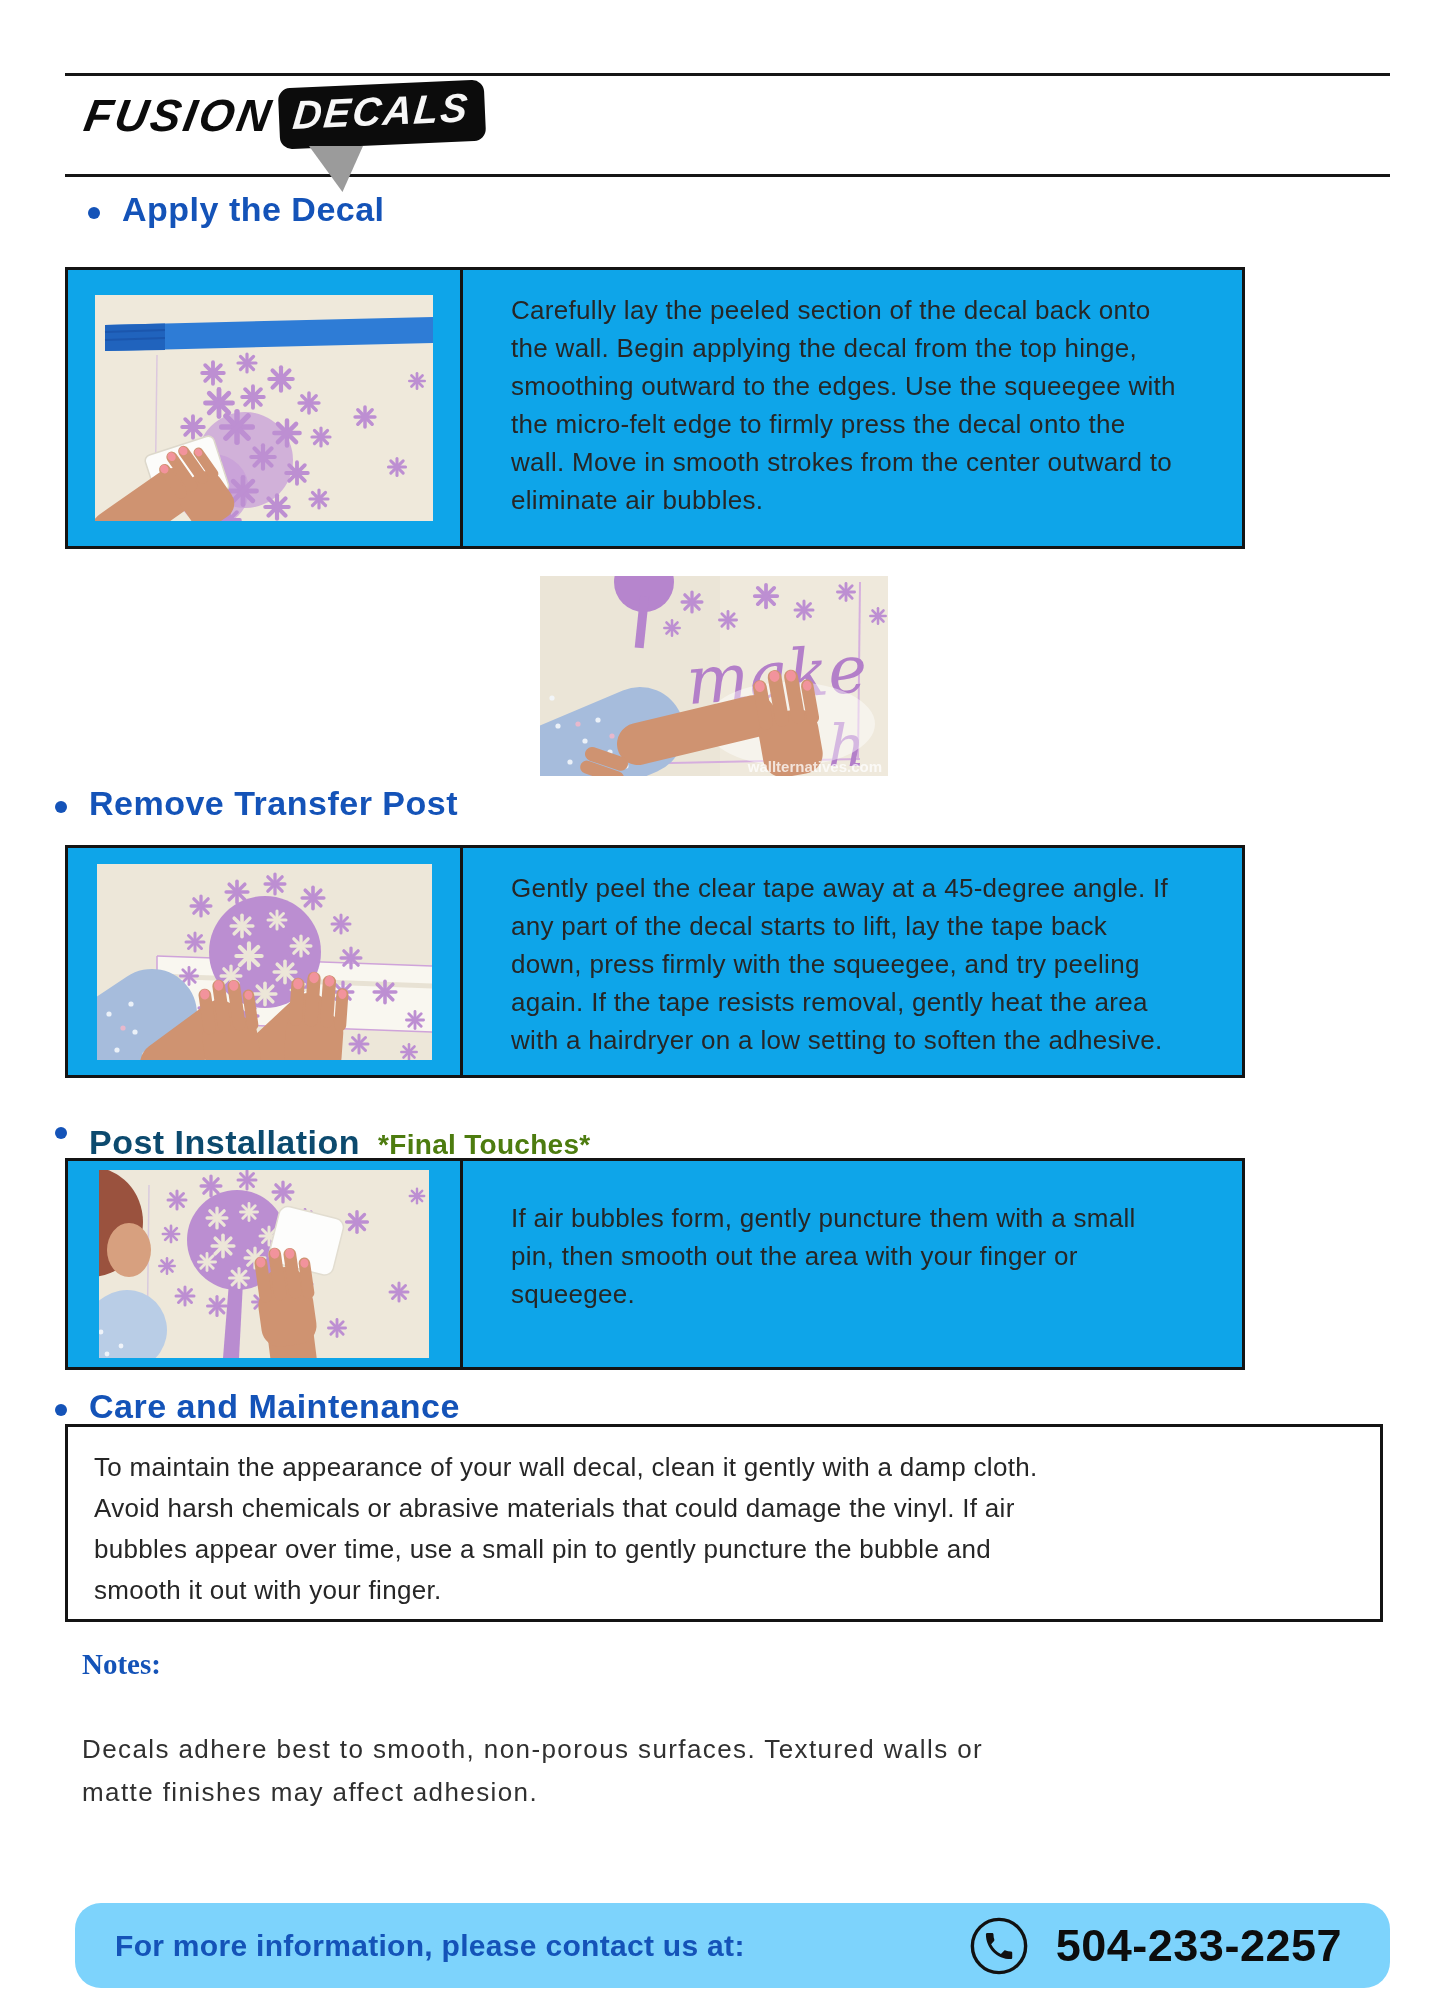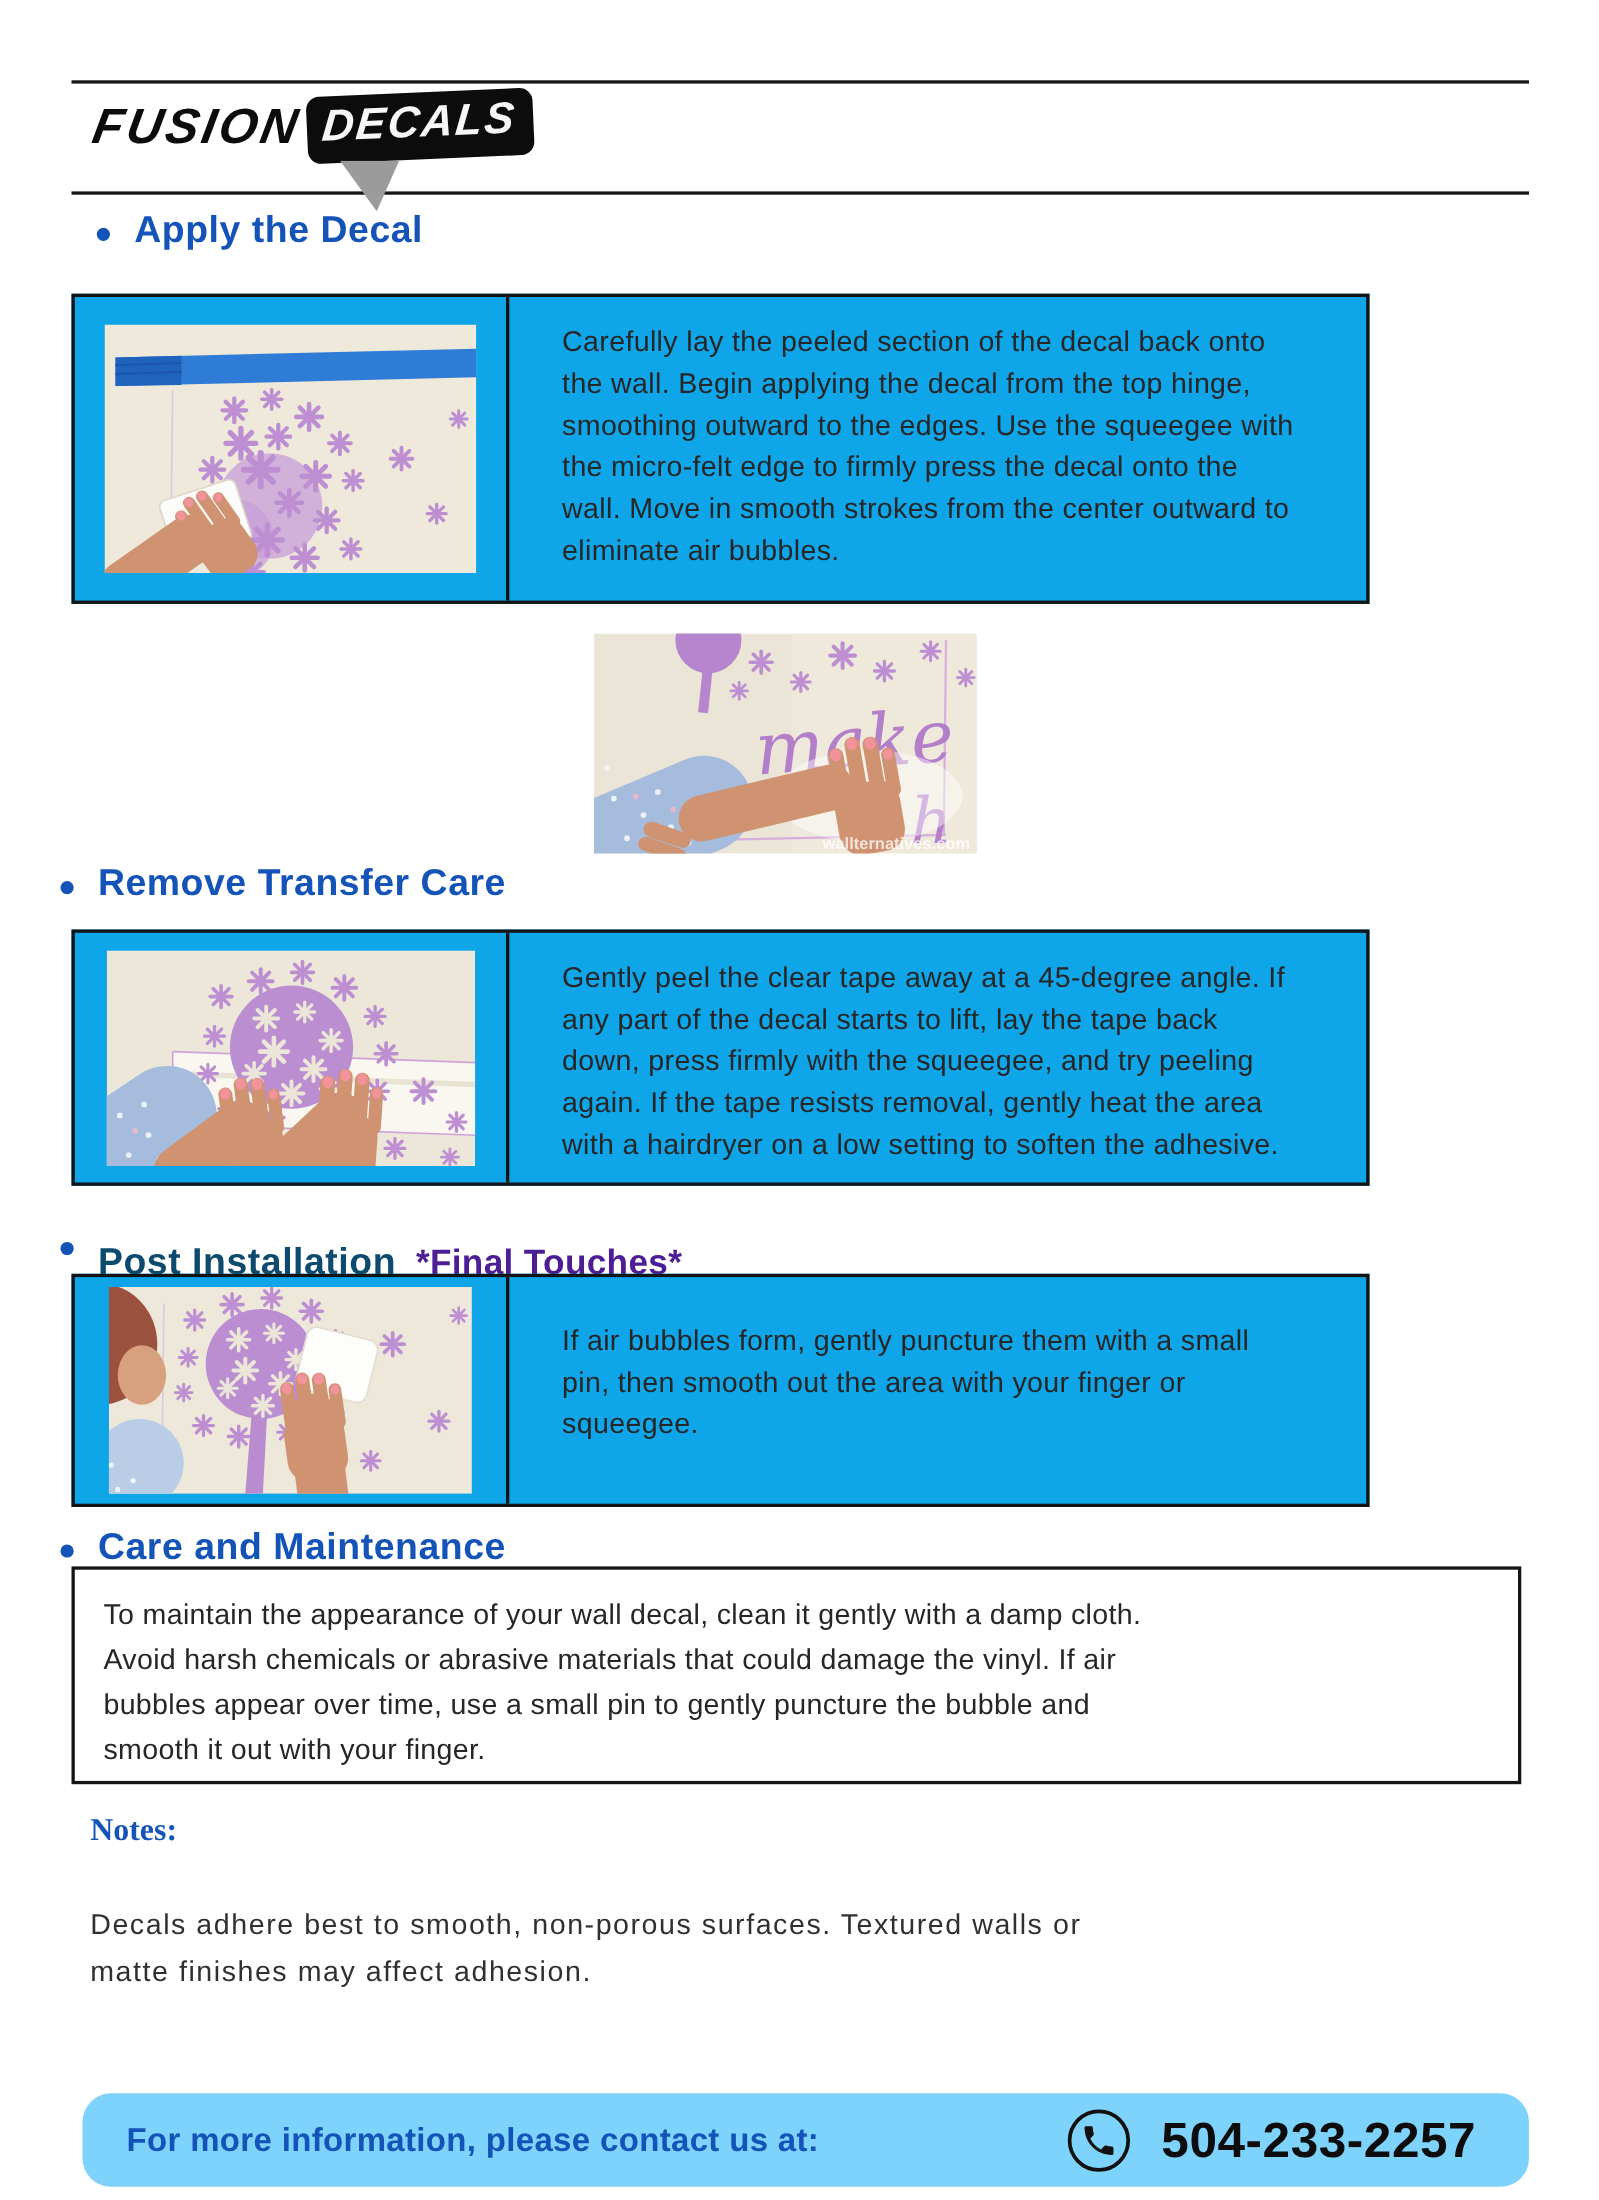--- a/index.html
+++ b/index.html
@@ -14,21 +14,21 @@
               transform:rotate(-2.5deeg) }
   .logo-badge{transform:rotate(-2.5deg);margin-left:6px;vertical-align:6px;}
   .logo-decals{display:inline-block;font-weight:700;font-style:italic;font-size:40px;
                letter-spacing:2px;color:#f7f7f7;text-transform:uppercase;transform:skewX(-8deg);}
   .logo-tail{position:absolute;left:224px;top:62px;width:54px;height:46px;background:#9b9b9b;
              clip-path:polygon(0 0,100% 0,62% 100%);}
   
   .h{position:absolute;display:flex;align-items:baseline;gap:22px;white-space:nowrap;}
   .h .dot{width:12px;height:12px;border-radius:50%;align-self:center;margin-top:6px;}
   .h .t{font-weight:700;font-size:34px;letter-spacing:.5px;}
-  .h .sub{font-weight:700;font-size:32px;color:#4c1d95;letter-spacing:.3px;margin-left:-4px;margin-top:32px;}
+  .h .sub{font-weight:700;font-size:28px;color:#4d7c0f;letter-spacing:.3px;margin-left:-4px;margin-top:32px;}
   
   .ibox{position:absolute;left:65px;width:1180px;border:3px solid #141414;background:#0ea5e9;
         display:flex;box-sizing:border-box;gap:22px;}
   .pcell{flex:0 0 395px;border-right:3px solid #141414;display:flex;align-items:center;
          justify-content:center;box-sizing:border-box;}
   .tcell{flex:1;padding:21px 26px 10px 26px;font-size:26px;line-height:38px;letter-spacing:.3px;
          color:#262626;white-space:pre-line;}
   .tcell.centered{display:flex;align-items:center;padding-top:0;padding-bottom:16px;}
   .tbox{position:absolute;left:50px;width:1318px;border:3px solid #141414;background:#ffffff;
         box-sizing:border-box;padding:20px 26px;font-size:26px;line-height:41px;
@@ -181,21 +181,21 @@
       <g transform="translate(52,178) rotate(30)">
         <line x1="0" y1="0" x2="30" y2="-6" stroke="#cf9371" stroke-width="14" stroke-linecap="round"></line>
         <line x1="2" y1="14" x2="34" y2="8" stroke="#cf9371" stroke-width="13" stroke-linecap="round"></line>
       </g>
     </g>
     <text class="wm" x="342" y="196" font-size="15" text-anchor="end" fill="#ffffff" opacity=".75">wallternatives.com</text>
   </svg>
 
   <div class="h" style="left:55px;top:784px">
     <span class="dot" style="background:#1453b8"></span>
-    <span class="t" style="color:#1453b8">Remove Transfer Care</span>
+    <span class="t" style="color:#1453b8">Remove Transfer Post</span>
   </div>
 
   <div class="ibox" style="top:845px;height:233px">
     <div class="pcell">
       <svg width="335" height="196" viewBox="0 0 335 196">
         <rect width="335" height="196" fill="#ede7d9"></rect>
         <g>
           <path d="M60 92 L335 102 L335 168 L60 158 Z" fill="#faf8f2" opacity=".9"></path>
           <line x1="60" y1="92" x2="335" y2="102" stroke="#cfa3da" stroke-width="1.5"></line>
           <line x1="60" y1="158" x2="335" y2="168" stroke="#cfa3da" stroke-width="1.5"></line>

